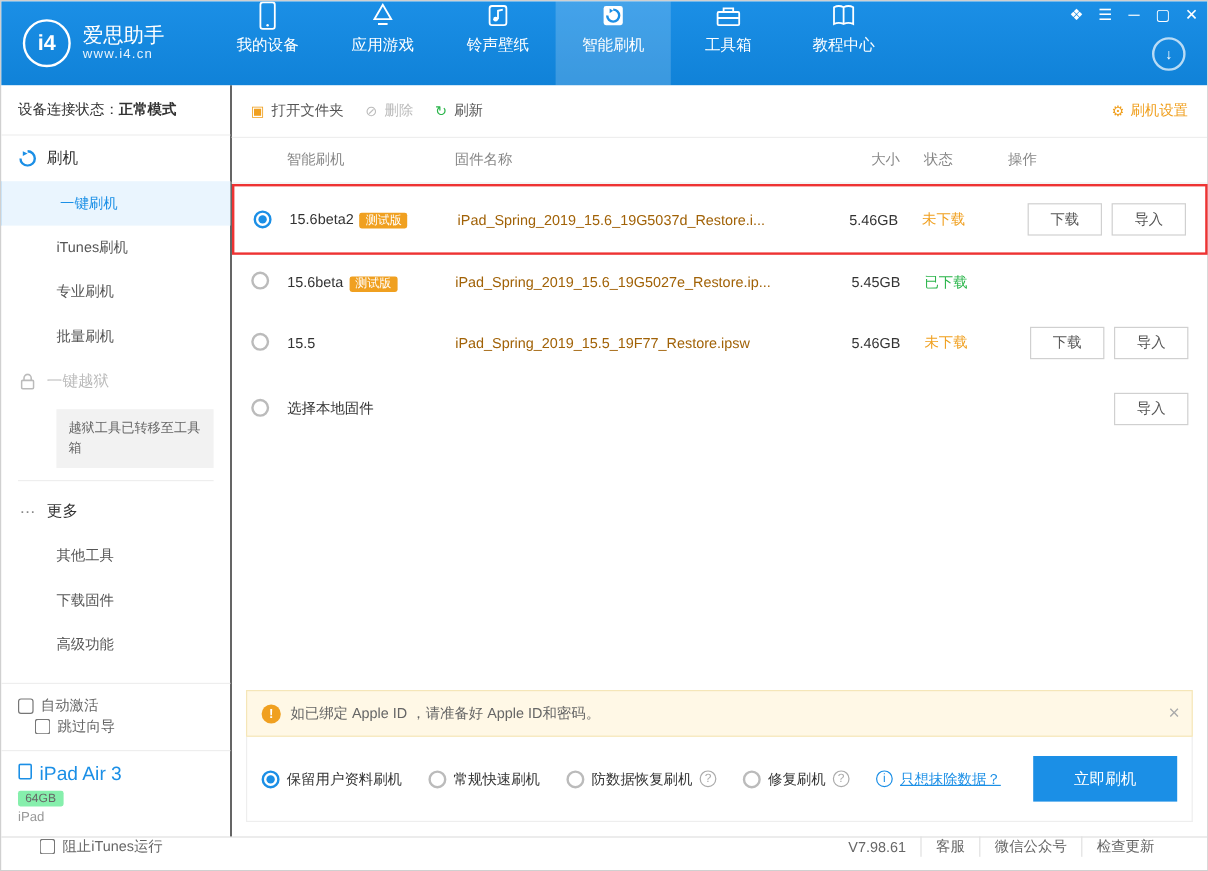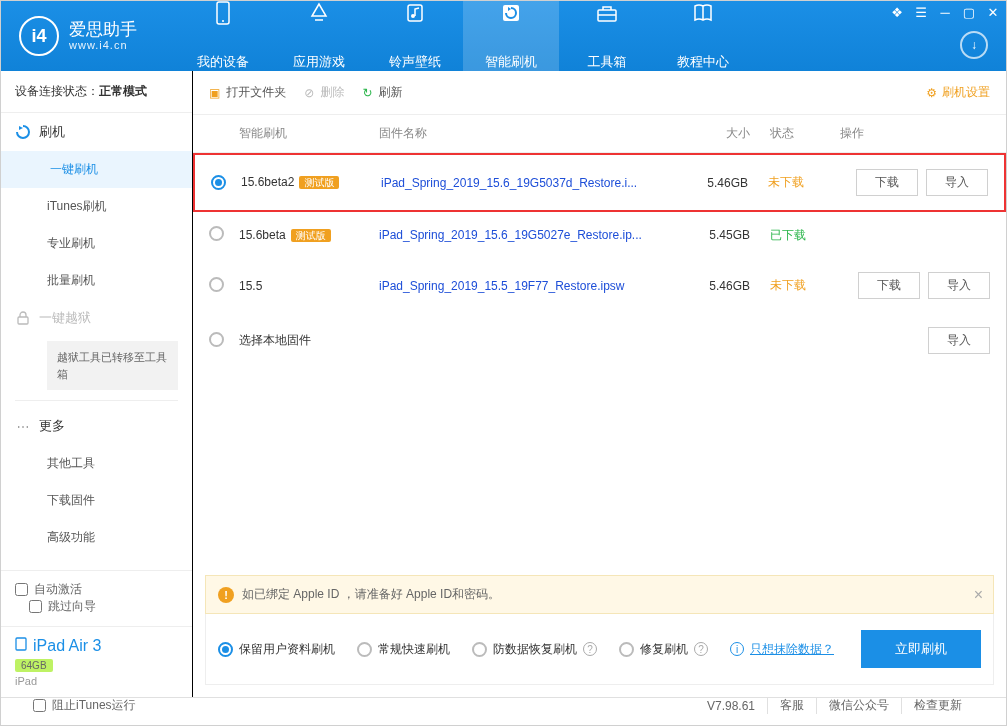--- a/index.html
+++ b/index.html
@@ -5,21 +5,21 @@
 * { margin: 0; padding: 0; box-sizing: border-box; font-family: "Microsoft YaHei", Arial, sans-serif; }
 body { width: 1007px; height: 726px; background: #fff; font-size: 12px; color: #333; overflow: hidden; border: 1px solid #d0d0d0; }
 
 .titlebar { height: 70px; background: linear-gradient(#1b8fe6, #1082d8); display: flex; align-items: center; color: #fff; position: relative; }
 .logo-block { display: flex; align-items: center; padding: 0 18px; }
 .logo-circle { width: 40px; height: 40px; border: 2px solid #fff; border-radius: 50%; display: flex; align-items: center; justify-content: center; font-weight: bold; font-size: 18px; margin-right: 10px; position: relative; }
 .logo-text { font-size: 17px; line-height: 1.1; }
 .logo-url { font-size: 11px; opacity: .9; letter-spacing: 1px; }
 
 .nav { display: flex; height: 100%; margin-left: 20px; }
-.nav-item { width: 96px; display: flex; flex-direction: column; align-items: center; justify-content: space-between; cursor: pointer; gap: 4px; font-size: 13px; }
+.nav-item { width: 96px; display: flex; flex-direction: column; align-items: center; justify-content: flex-start; cursor: pointer; gap: 4px; font-size: 13px; }
 .nav-item.active { background: rgba(255,255,255,.18); }
 .nav-icon { width: 24px; height: 24px; display: flex; align-items: center; justify-content: center; }
 
 .winbtns { position: absolute; top: 4px; right: 6px; display: flex; gap: 10px; font-size: 13px; }
 .winbtn { width: 14px; height: 14px; cursor: pointer; color: #fff; display: flex; align-items: center; justify-content: center; }
 .down-circle { position: absolute; right: 18px; top: 30px; width: 28px; height: 28px; border: 2px solid rgba(255,255,255,.7); border-radius: 50%; display: flex; align-items: center; justify-content: center; color: #fff; cursor: pointer; }
 
 .body-row { display: flex; height: calc(100% - 70px - 28px); }
 
 .sidebar { width: 192px; border-right: 1px solid #000000; display: flex; flex-direction: column; }
@@ -30,21 +30,21 @@
 .side-sub { padding: 10px 14px 10px 46px; font-size: 12px; color: #555; cursor: pointer; }
 .side-sub.active { background: #eaf5fe; color: #1b8fe6; border-left: 3px solid #1b8fe6; margin-left: -3px; padding-left: 49px; }
 .side-note { margin: 4px 14px 4px 46px; background: #f2f2f2; color: #666; padding: 8px 10px; font-size: 11px; line-height: 1.5; }
 .side-divider { border-top: 1px solid #eee; margin: 6px 14px; }
 
 .side-bottom { margin-top: auto; border-top: 1px solid #eee; padding: 10px 14px; }
 .chk { display: flex; align-items: center; gap: 6px; color: #666; }
 .chk input { width: 13px; height: 13px; }
 .device-box { border-top: 1px solid #eee; padding: 10px 14px; }
 .device-name { color: #1b8fe6; font-size: 16px; display: flex; align-items: center; gap: 6px; }
-.badge-gray { background: #bef264; color: #666; padding: 1px 6px; border-radius: 2px; font-size: 10px; margin-top: 4px; display: inline-block; }
+.badge-gray { background: #86efac; color: #666; padding: 1px 6px; border-radius: 2px; font-size: 10px; margin-top: 4px; display: inline-block; }
 .device-type { color: #999; font-size: 11px; margin-top: 3px; }
 
 .main { flex: 1; display: flex; flex-direction: column; position: relative; }
 .toolbar { height: 44px; border-bottom: 1px solid #eee; display: flex; align-items: center; padding: 0 16px; gap: 18px; }
 .tool-btn { display: flex; align-items: center; gap: 6px; cursor: pointer; color: #555; }
 .tool-btn.disabled { color: #bbb; }
 .toolbar .spacer { flex: 1; }
 .settings-link { color: #f0a020; display: flex; align-items: center; gap: 5px; cursor: pointer; }
 
 .table-head { display: flex; padding: 10px 16px; color: #888; border-bottom: 1px solid #eee; font-size: 12px; }
@@ -55,21 +55,21 @@
 .col-status { width: 80px; padding-left: 20px; }
 .col-action { width: 160px; display: flex; gap: 8px; justify-content: flex-end; }
 
 .table-body { flex: 1; overflow: auto; }
 .row { display: flex; align-items: center; padding: 14px 16px; font-size: 12px; }
 .row.highlight { border: 2px solid #e33; }
 .radio-o { width: 15px; height: 15px; border: 2px solid #bbb; border-radius: 50%; display: inline-flex; align-items: center; justify-content: center; cursor: pointer; }
 .radio-o.checked { border-color: #1b8fe6; }
 .radio-o.checked::after { content: ""; width: 7px; height: 7px; background: #1b8fe6; border-radius: 50%; }
 .tag-beta { background: #f0a020; color: #fff; padding: 1px 5px; border-radius: 2px; font-size: 10px; margin-left: 5px; }
-.col-name-text { color: #1d4ed8; white-space: nowrap; overflow: hidden; text-overflow: ellipsis; }
+.col-name-text { color: #a16207; white-space: nowrap; overflow: hidden; text-overflow: ellipsis; }
 .status-orange { color: #f0a020; }
 .status-green { color: #2ab54a; }
 .btn-sm { border: 1px solid #d0d0d0; background: #fff; padding: 4px 18px; cursor: pointer; font-size: 12px; color: #555; }
 
 .notice-bar { margin: 0 12px; background: #fff8e6; border: 1px solid #f5e6b8; padding: 10px 12px; display: flex; align-items: center; gap: 8px; color: #666; position: relative; }
 .notice-bar .warn-ico { width: 16px; height: 16px; background: #f0a020; border-radius: 50%; color: #fff; display: flex; align-items: center; justify-content: center; font-size: 11px; font-weight: bold; }
 .notice-bar .close-x { position: absolute; right: 10px; color: #aaa; cursor: pointer; font-size: 16px; }
 
 .options-bar { margin: 0 12px 12px; border: 1px solid #eee; border-top: none; padding: 16px 12px; display: flex; align-items: center; gap: 22px; }
 .opt { display: flex; align-items: center; gap: 6px; cursor: pointer; }

